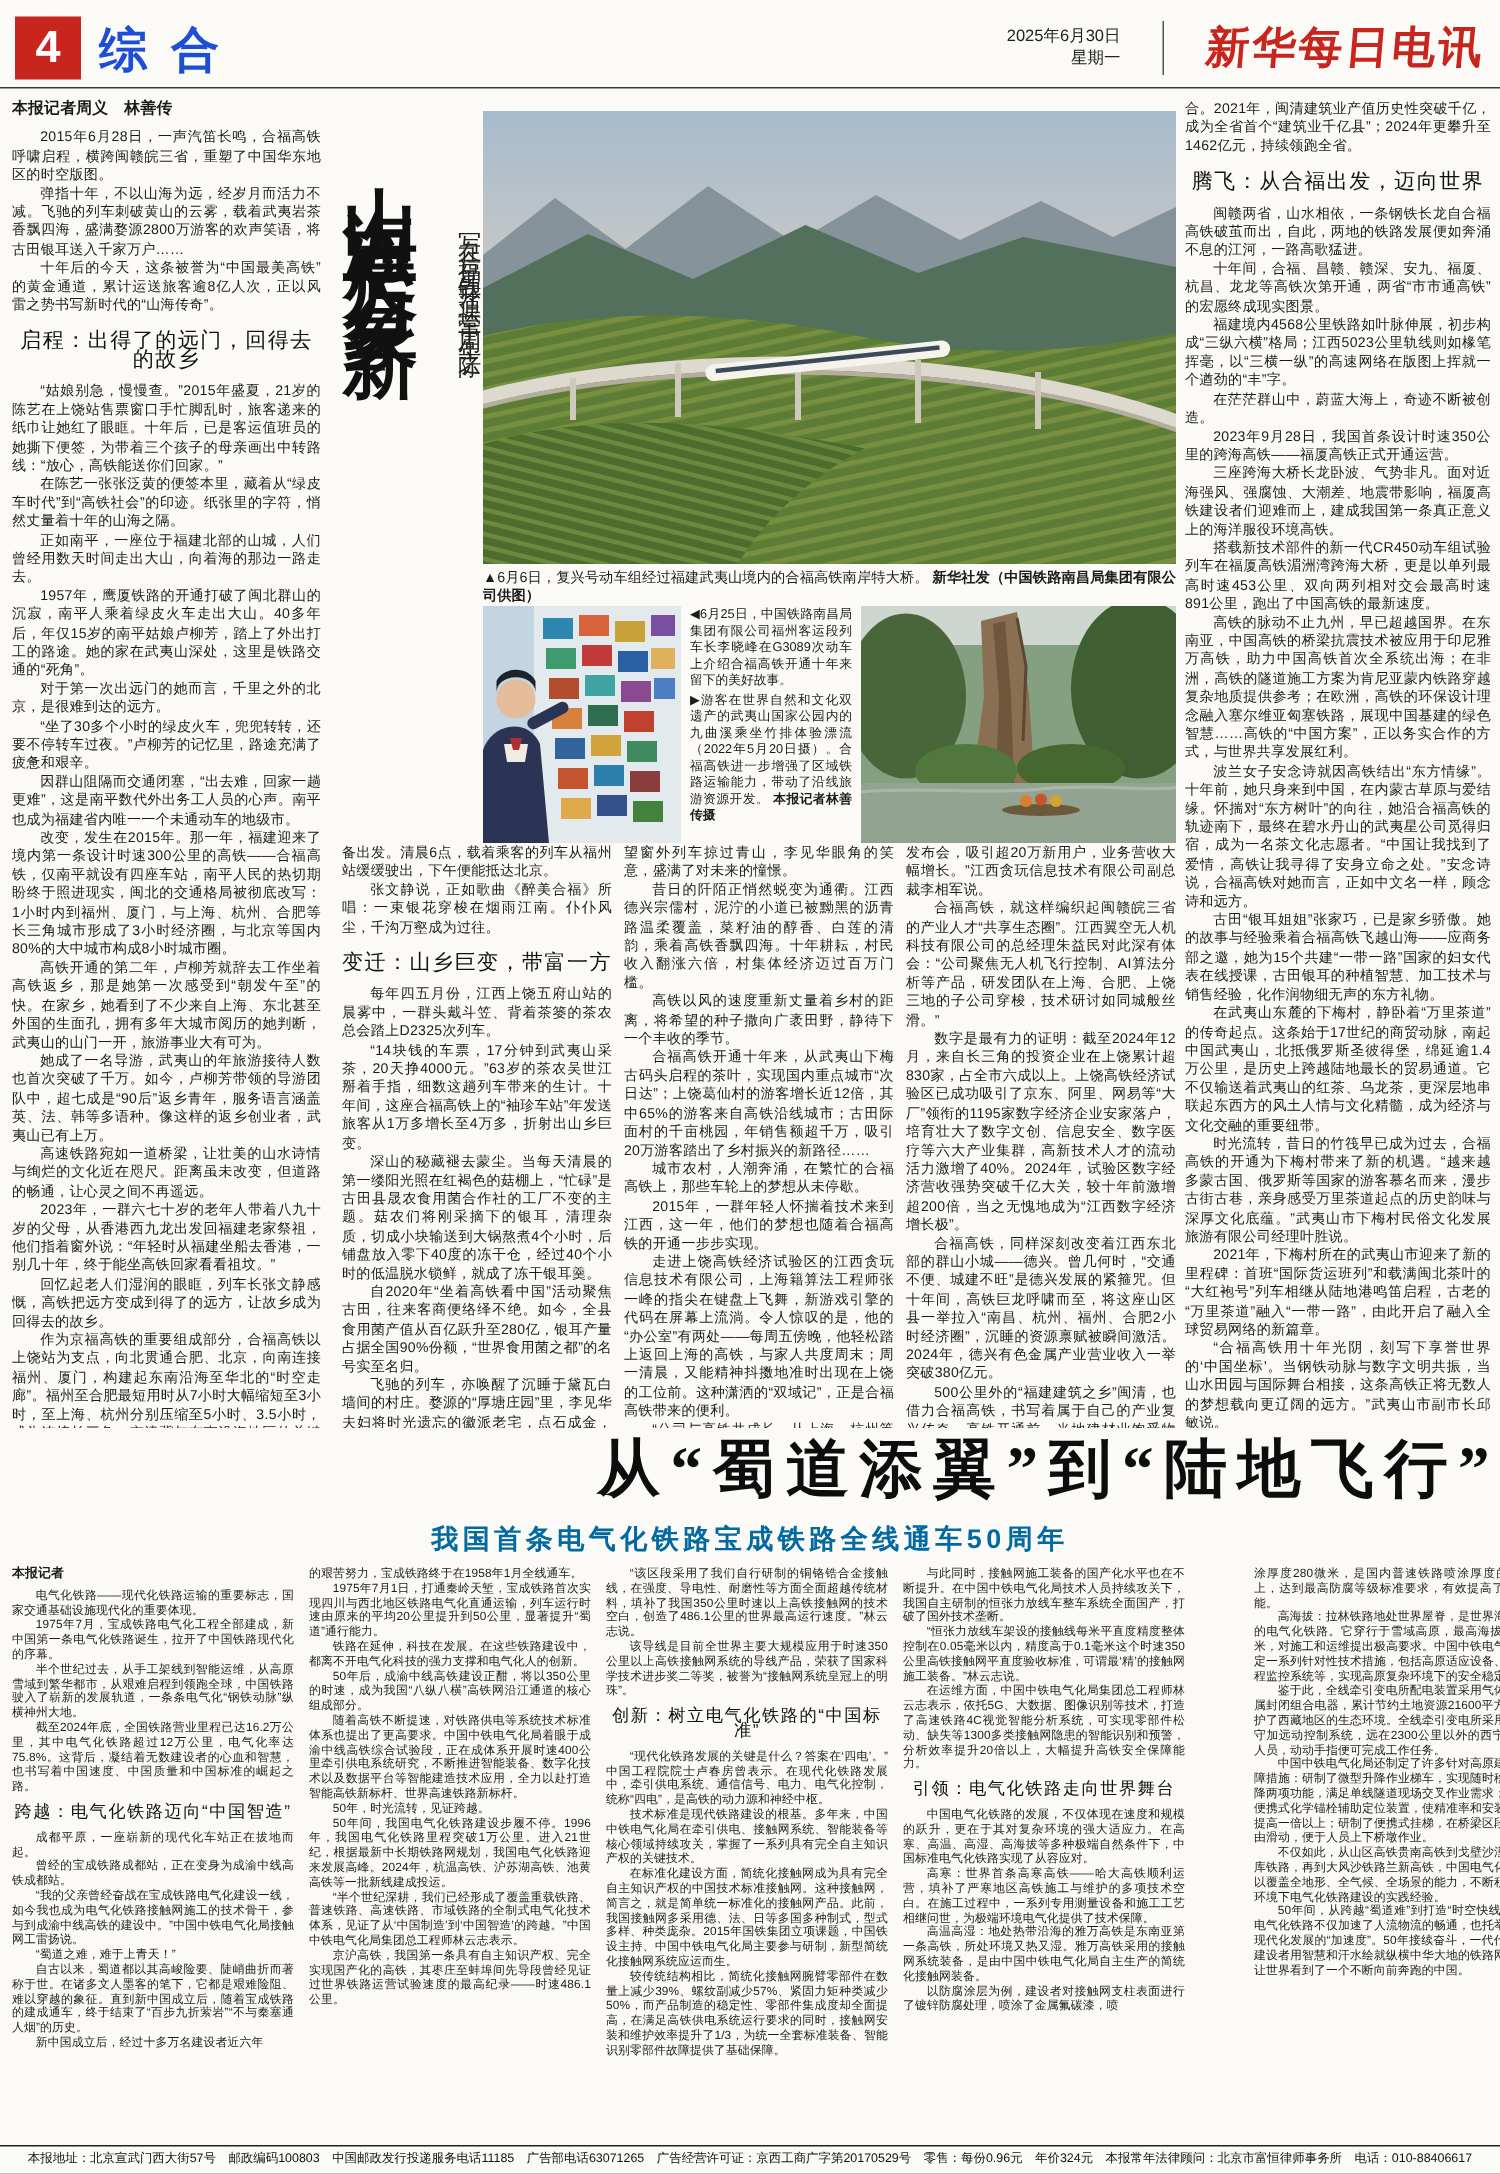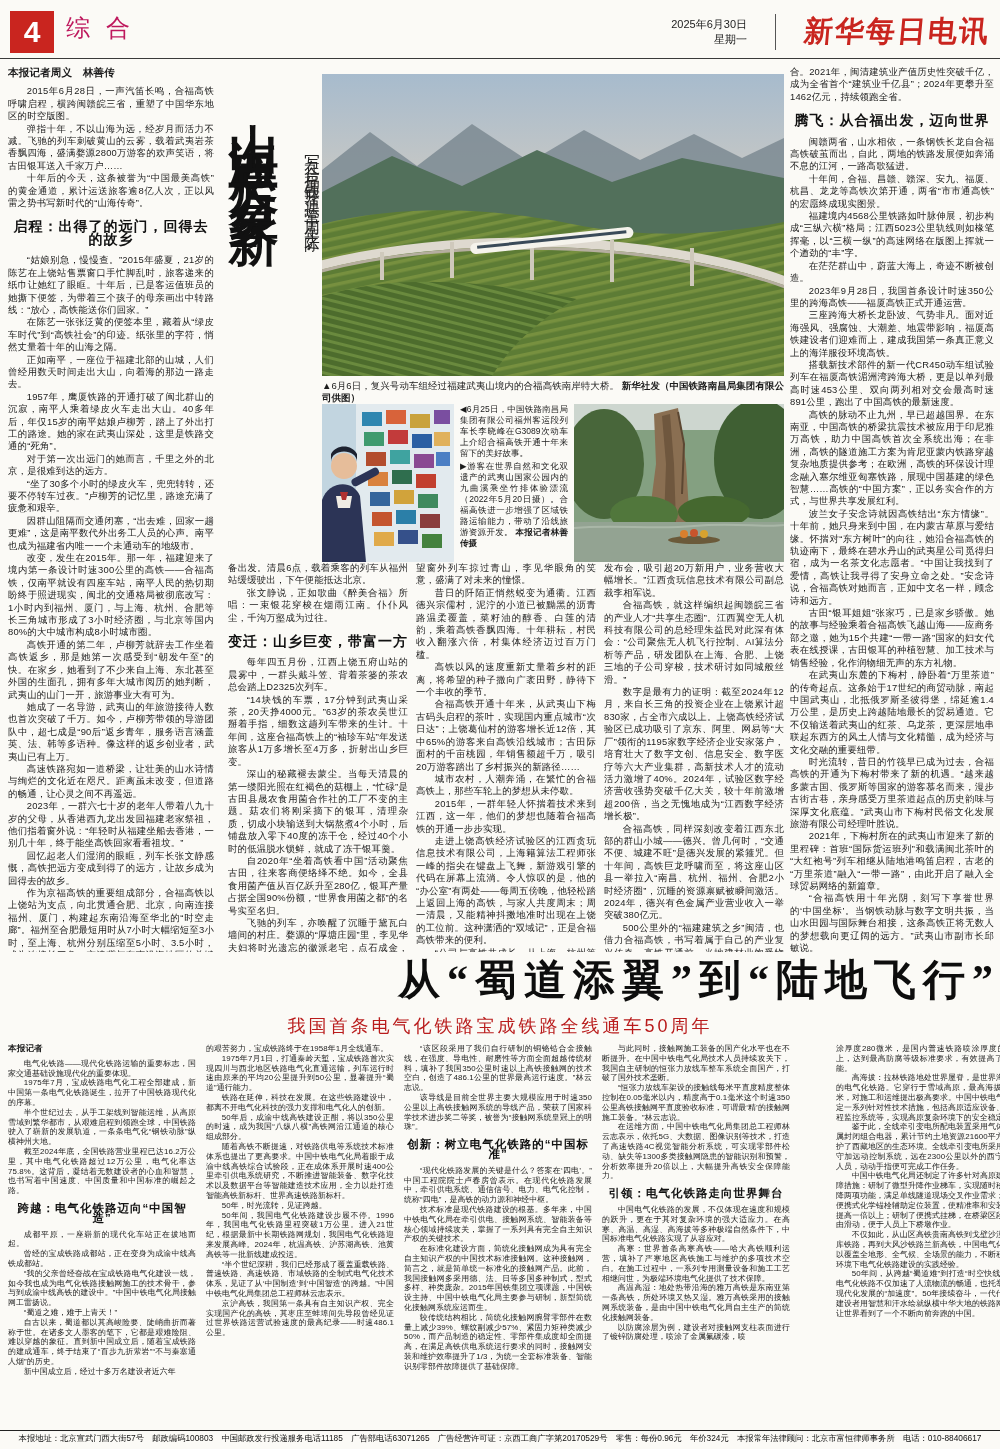--- a/index.html
+++ b/index.html
@@ -3,35 +3,35 @@
 <meta charset="utf-8">
 <style>
   html,body{margin:0;padding:0;background:#9a9a9a;}
   .page{position:relative;width:1000px;height:1449px;margin:0 auto;background:#fbfaf6;
         font-family:"Liberation Sans","DejaVu Sans",sans-serif;color:#1b1b1b;overflow:hidden;}
 
   
   .header{position:absolute;left:0;top:0;width:100%;height:58px;border-bottom:1.5px solid #3a3a3a;}
   .pageno-box{position:absolute;left:10px;top:11px;width:44px;height:42px;background:#c9251f;
               color:#fff;font-weight:bold;font-size:30px;display:flex;align-items:center;justify-content:center;}
-  .section-name{position:absolute;left:66px;top:12px;font-size:24px;font-weight:400;color:#be185d;letter-spacing:16px;}
+  .section-name{position:absolute;left:66px;top:12px;font-size:32px;font-weight:700;color:#1d4ed8;letter-spacing:16px;}
   .header-right{position:absolute;right:10px;top:12px;display:flex;align-items:center;gap:28px;}
   .date-block{text-align:right;font-size:11px;line-height:15px;color:#222;}
   .header-divider{width:1px;height:36px;background:#555;}
   .masthead{color:#c9251f;font-weight:900;font-size:29px;font-family:"Liberation Serif","DejaVu Serif",serif;
             transform:skewX(-5deg);letter-spacing:2px;}
 
   
   .col{position:absolute;text-align:justify;overflow:hidden;}
   .top-col{font-size:9.4px;line-height:12.4px;letter-spacing:.2px;}
   .bot-col{font-size:7.9px;line-height:9.8px;letter-spacing:.1px;}
   .blk{margin:0;}
   .blk-p{text-indent:2em;}
   .blk-pc{text-indent:0;}
-  .blk-h2{font-weight:bold;text-align:center;text-indent:0;letter-spacing:1px;color:#111;}
+  .blk-h2{font-weight:normal;text-align:center;text-indent:0;letter-spacing:1px;color:#111;}
   .top-col .blk-h2{font-size:14px;margin:11px 0 9px;}
   .bot-col .blk-h2{font-size:11.5px;margin:8px 0 6px;}
   .blk-byline{font-weight:bold;text-indent:0;margin-bottom:7px;}
   .top-col .blk-byline{font-size:10.5px;}
   .bot-col .blk-byline{font-size:8.6px;margin-bottom:5px;}
 
   
   .v-head{position:absolute;left:224px;top:84px;height:492px;width:64px;
           writing-mode:vertical-rl;font-family:"Liberation Serif","DejaVu Serif",serif;
           font-weight:900;font-size:50px;letter-spacing:15px;color:#111;}
@@ -45,21 +45,21 @@
   .caption-credit{font-weight:bold;}
   .mid-captions{position:absolute;left:460px;top:404px;width:108px;height:158px;overflow:hidden;
                 font-size:8.5px;line-height:11px;text-align:justify;}
   .mid-captions p{margin:0 0 2px;text-indent:0;}
 
   
   .bot-headline{position:absolute;left:0;top:954px;width:100%;text-align:right;
                 font-family:"Liberation Serif","DejaVu Serif",serif;font-weight:900;font-size:42px;
                 letter-spacing:7px;color:#0d0d0d;line-height:52px;}
   .bot-subtitle{position:absolute;left:0;top:1014px;width:100%;text-align:center;
-                font-size:18px;font-weight:normal;letter-spacing:3px;color:#b91c1c;}
+                font-size:18px;font-weight:bold;letter-spacing:3px;color:#0369a1;}
 
   
   .footer{position:absolute;left:0;top:1430px;width:100%;border-top:1px solid #222;
           font-size:8.3px;line-height:15px;text-align:center;color:#111;}
 </style>
 </head>
 <body>
 
 <div class="page">
 

